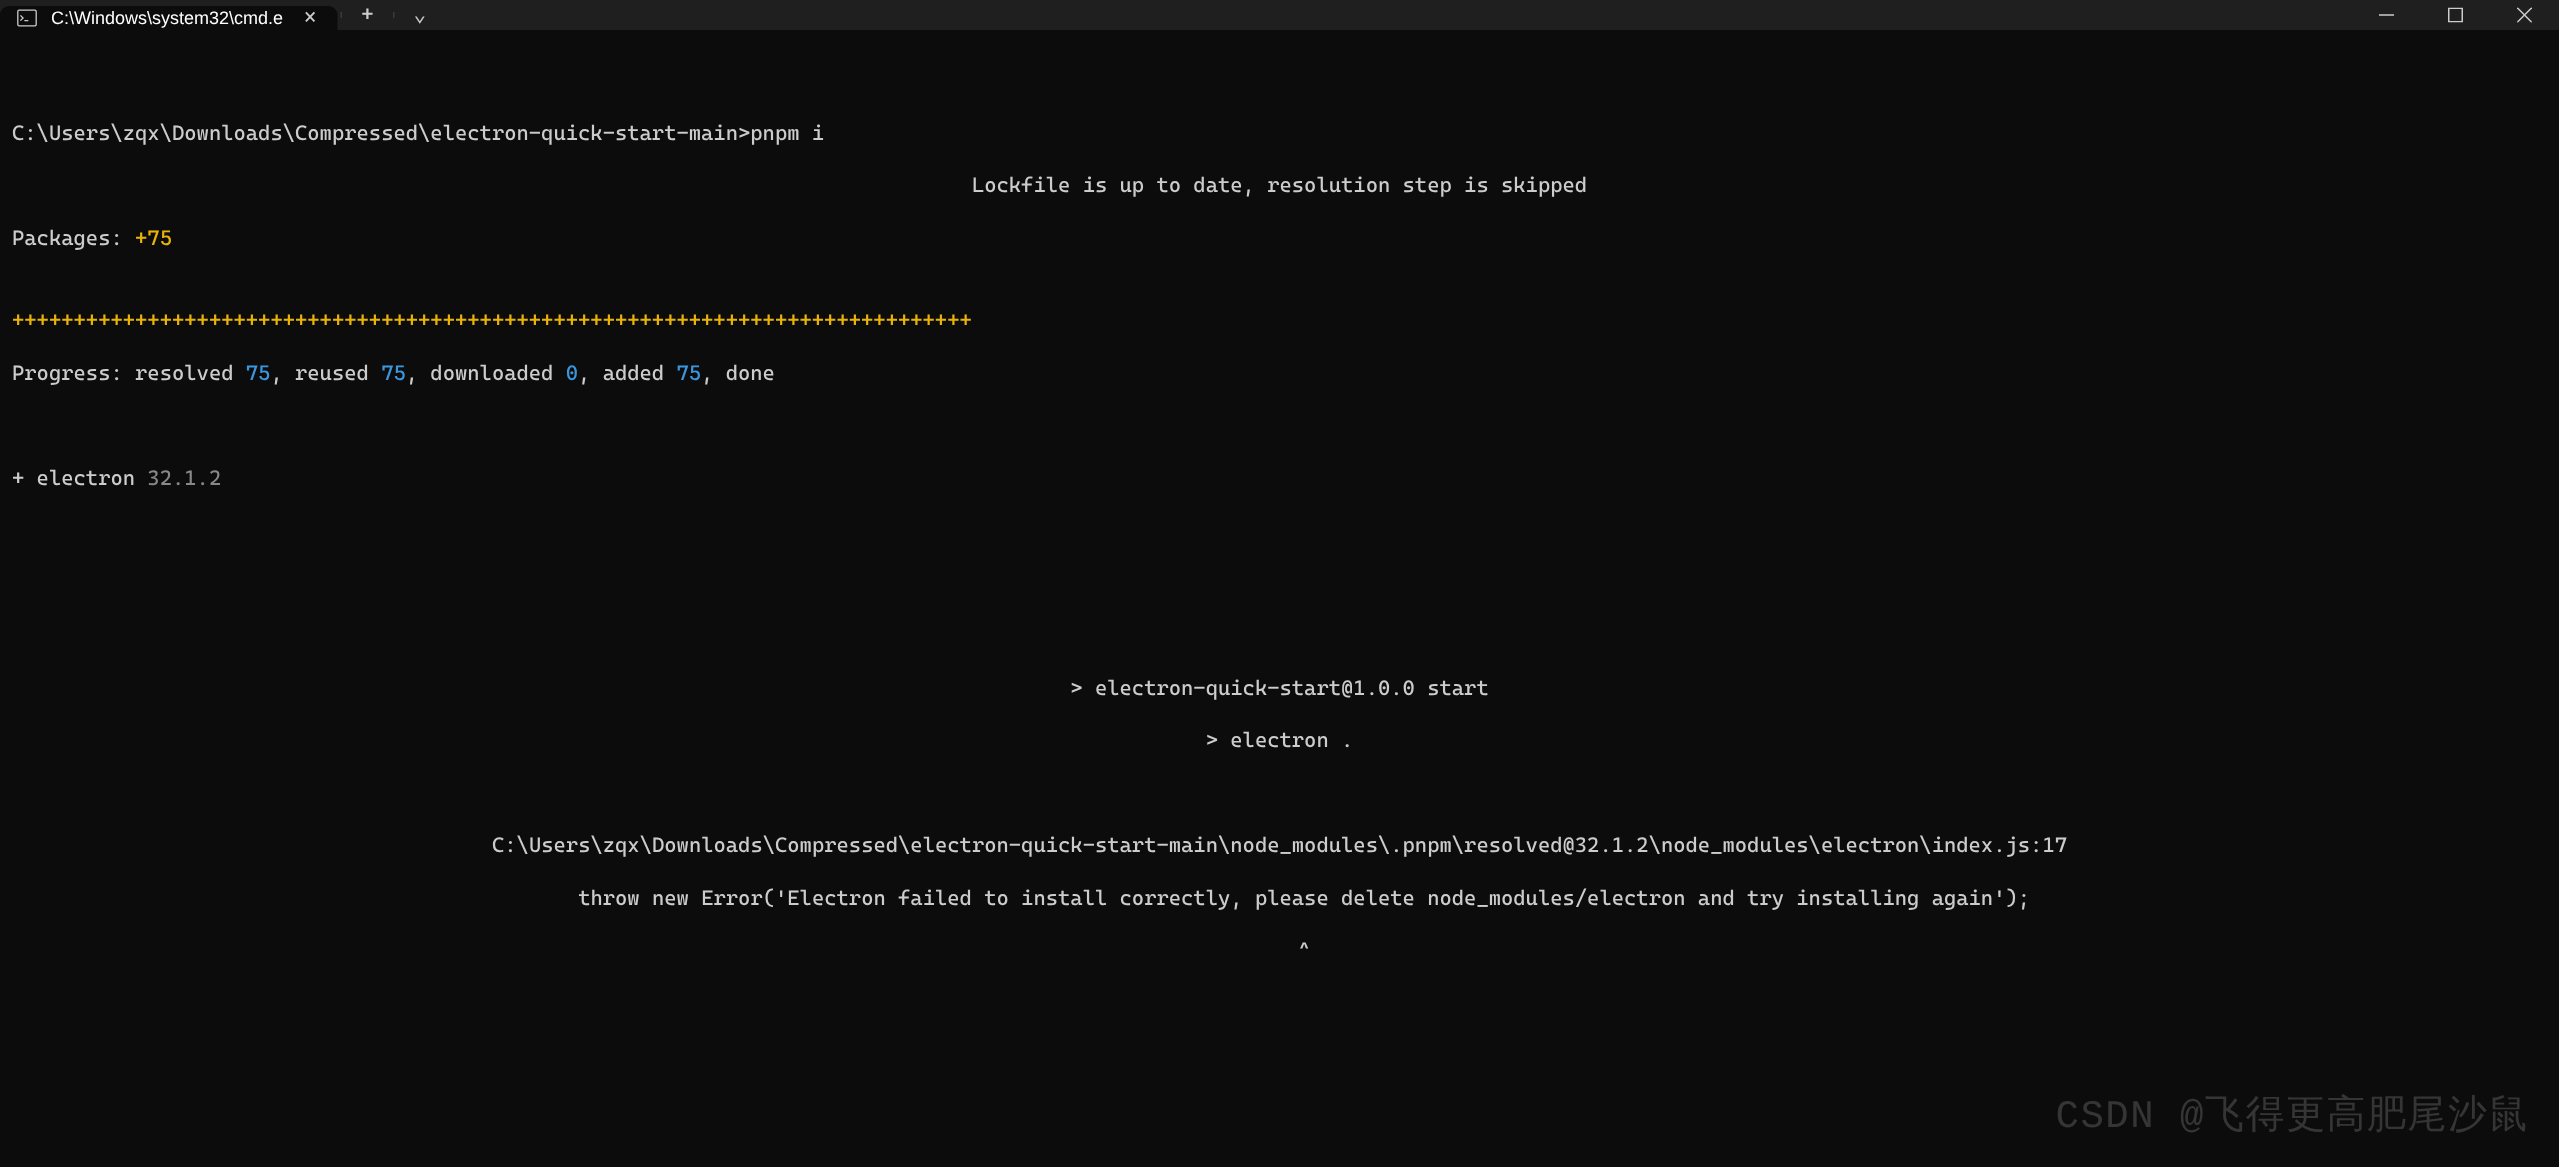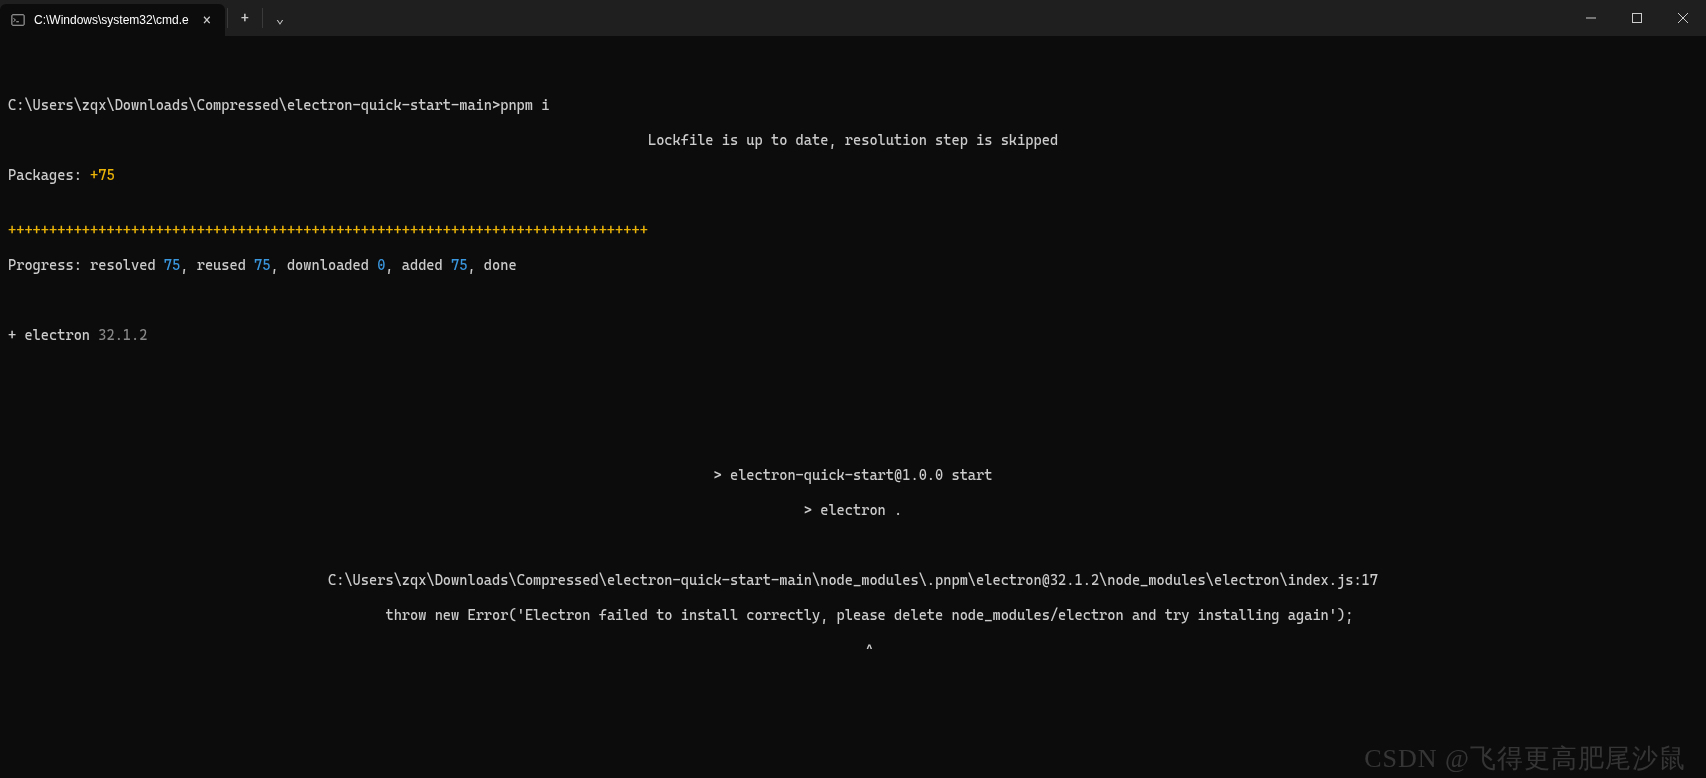--- a/index.html
+++ b/index.html
@@ -7,21 +7,21 @@
   width: 1706px;
   height: 778px;
   background: #0c0c0c;
   font-family: "Cascadia Mono", Consolas, "Courier New", monospace;
   font-size: 14px;
   color: #cccccc;
   overflow: hidden;
   position: relative;
 }
 .titlebar {
-  height: 36px;
+  height: 20px;
   background: #1f1f1f;
   display: flex;
   align-items: stretch;
 }
 .tab {
   background: #0c0c0c;
   border-radius: 6px 6px 0 0;
   display: flex;
   align-items: center;
   padding: 0 8px 0 10px;
@@ -81,22 +81,22 @@
   letter-spacing: 0;
 }
 .row { display: block; }
 .white { color: #cccccc; text-align: center; }
 .green { color: #eab308; margin-top: 20px; }
 .cyan { color: #3a96dd; text-align: right; }
 .dim { color: #888888; }
 .watermark {
   position: absolute;
   right: 20px;
-  bottom: 2px;
-  font-family: Liberation Serif, serif;
+  bottom: 18px;
+  font-family: Liberation Mono, monospace;
   font-size: 26px;
   color: rgba(200,200,200,0.22);
   letter-spacing: 1px;
   margin-top: 24px;
 }
 </style>
 </head>
 <body>
 
 <div class="titlebar">
@@ -142,21 +142,21 @@
 <span class="row green">++++++++++++++++++++++++++++++++++++++++++++++++++++++++++++++++++++++++++++++</span>
 <span class="row"><span class="white">Progress: resolved </span><span class="cyan">75</span><span class="white">, reused </span><span class="cyan">75</span><span class="white">, downloaded </span><span class="cyan">0</span><span class="white">, added </span><span class="cyan">75</span><span class="white">, done</span></span>
 <span class="row"> </span>
 <span class="row"><span class="white">+ </span><span class="white">electron </span><span class="dim">32.1.2</span></span>
 <span class="row"> </span>
 <span class="row"> </span>
 <span class="row"> </span>
 <span class="row white">&gt; electron-quick-start@1.0.0 start</span>
 <span class="row white">&gt; electron .</span>
 <span class="row"> </span>
-<span class="row white">C:\Users\zqx\Downloads\Compressed\electron-quick-start-main\node_modules\.pnpm\electron@32.1.2\node_modules\electron\index.js:17</span>
+<span class="row white">C:\Users\zqx\Downloads\Compressed\electron-quick-start-main\node_modules\.pnpm\resolved@32.1.2\node_modules\electron\index.js:17</span>
 <span class="row white">    throw new Error('Electron failed to install correctly, please delete node_modules/electron and try installing again');</span>
 <span class="row white">    ^</span>
 <span class="row"> </span>
 
 
 
 
 
 
 

